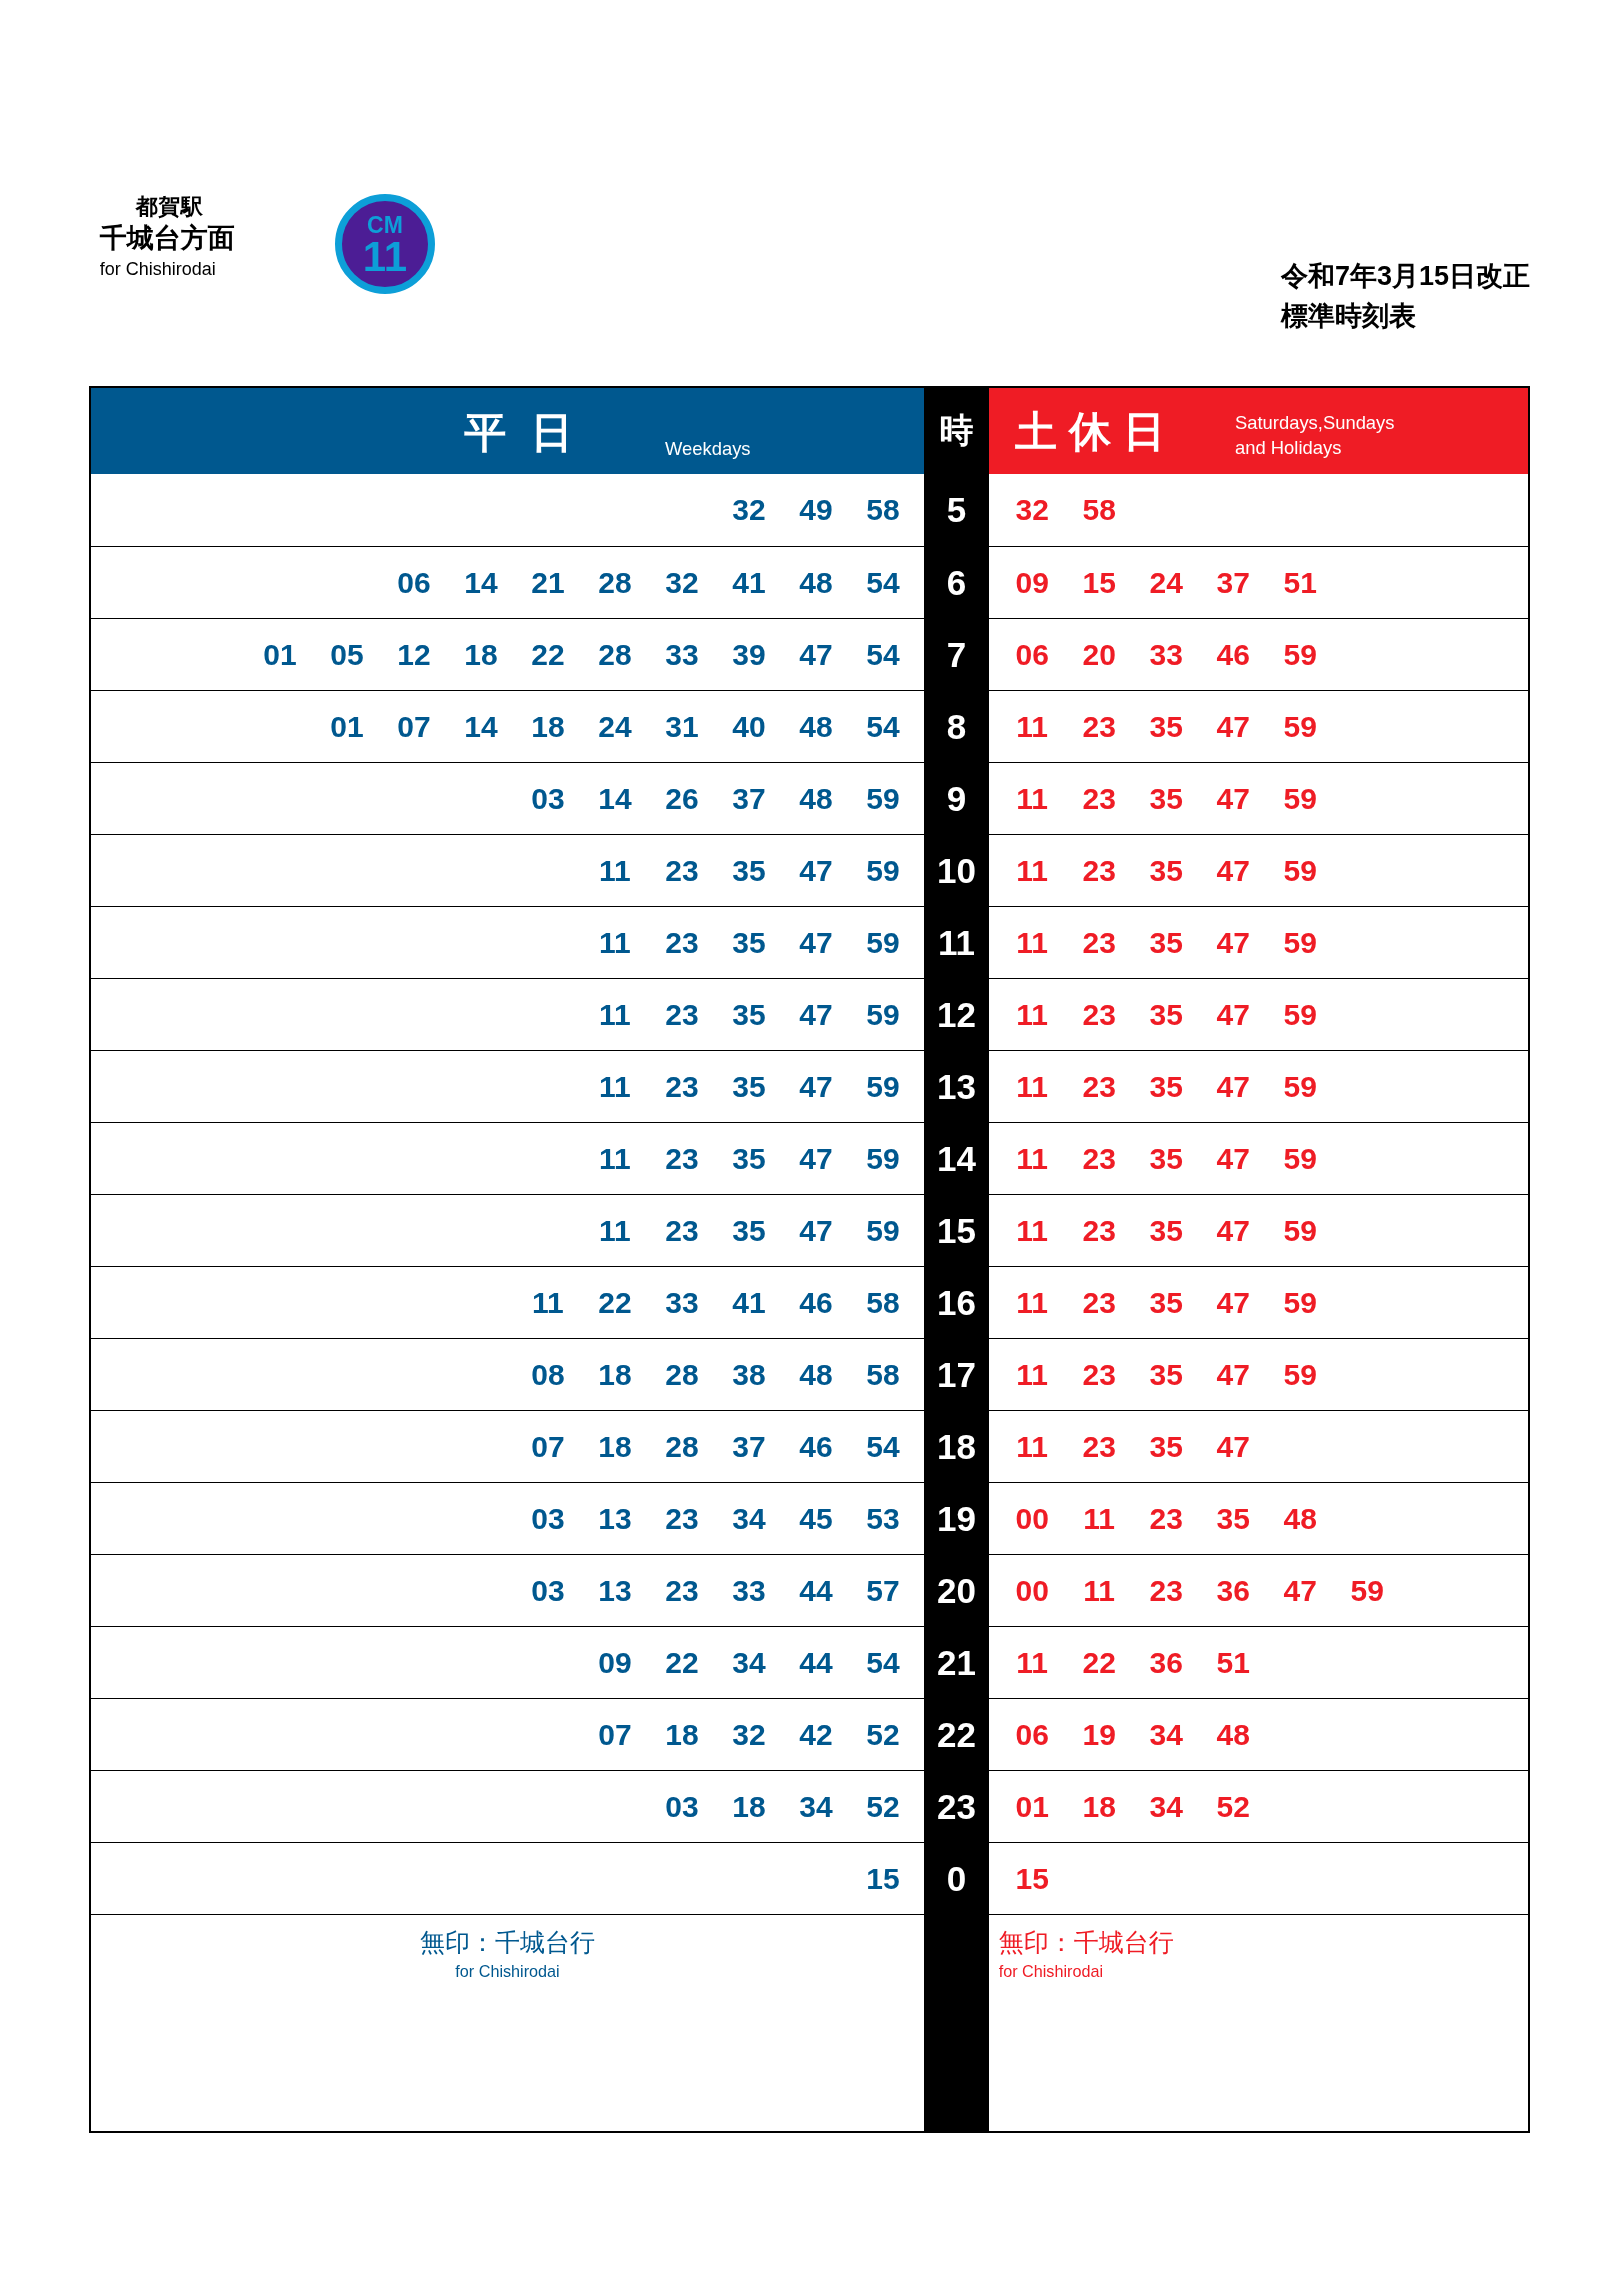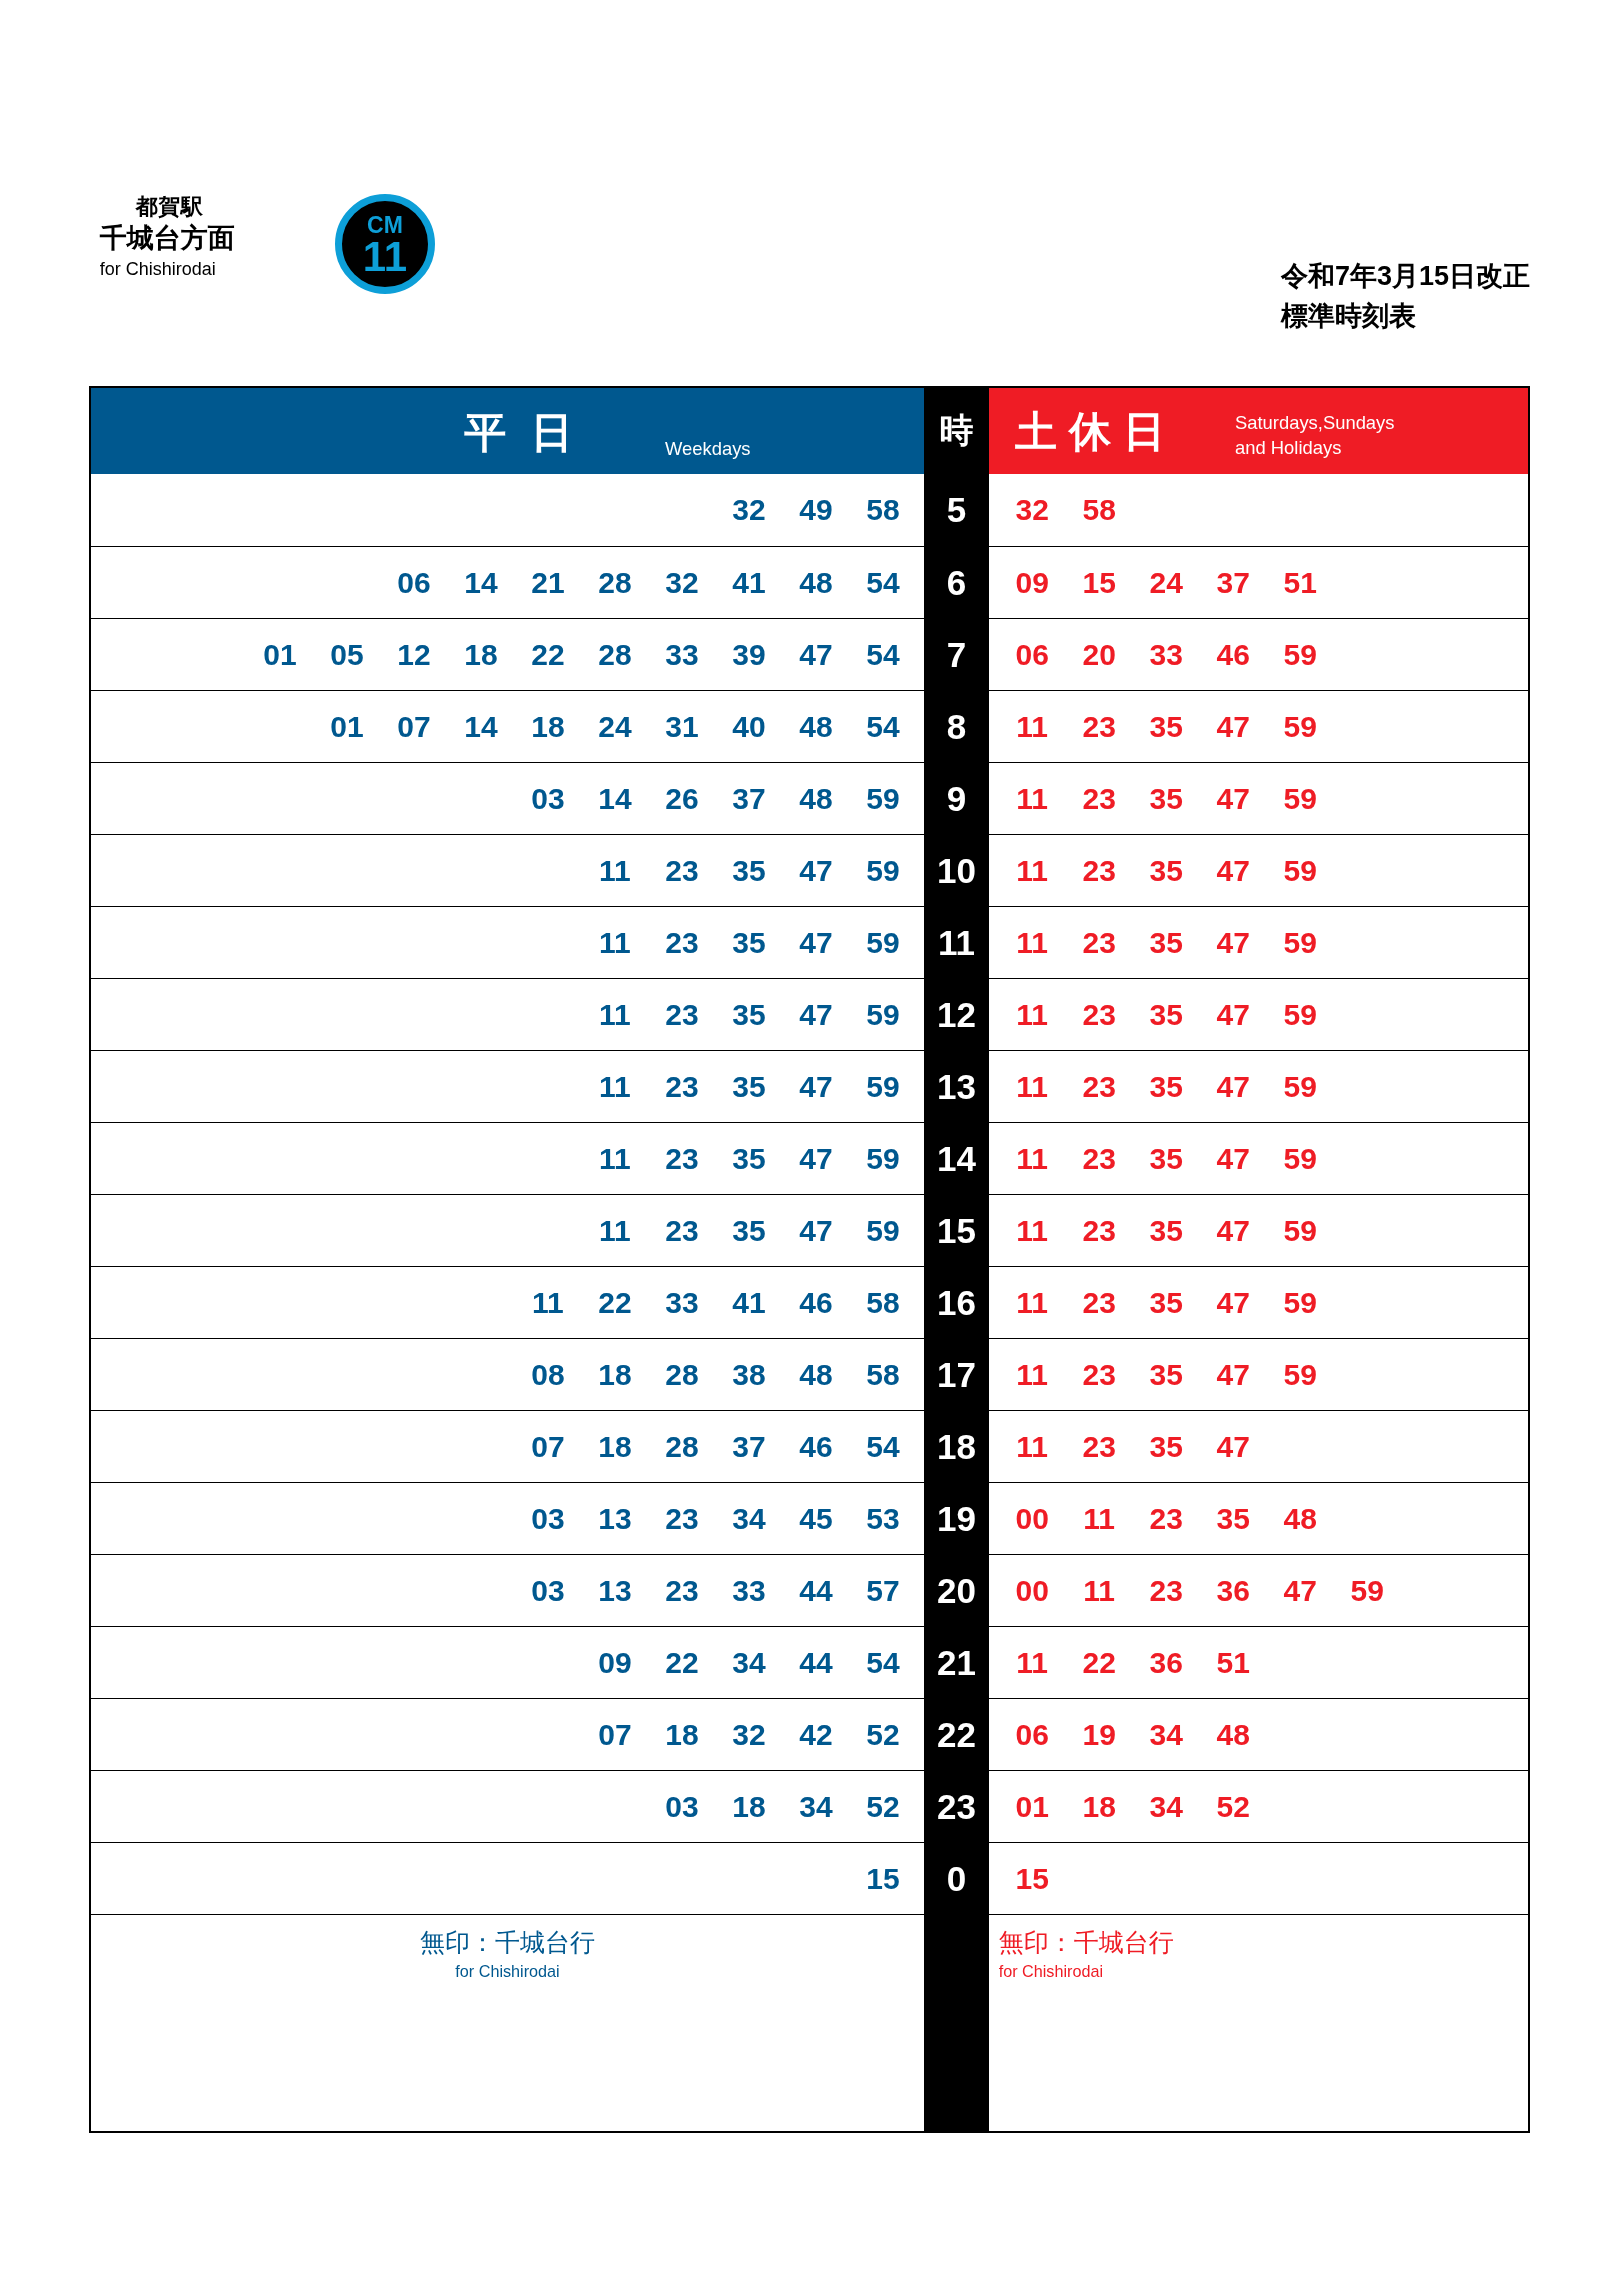--- a/index.html
+++ b/index.html
@@ -62,21 +62,21 @@
     top: 4.3px;
     width: 100px;
     height: 100px;
     border-radius: 50%;
     border: 7px solid #0d9fd8;
     box-sizing: border-box;
     display: flex;
     flex-direction: column;
     align-items: center;
     justify-content: center;
-    background: #000000;
+    background: #4c1d95;
   }
   .line-badge .code {
     font-size: 23px;
     font-weight: bold;
     color: #0d9fd8;
     line-height: 1;
     margin-top: 3.2px;
   }
   .line-badge .num {
     font-size: 42px;

